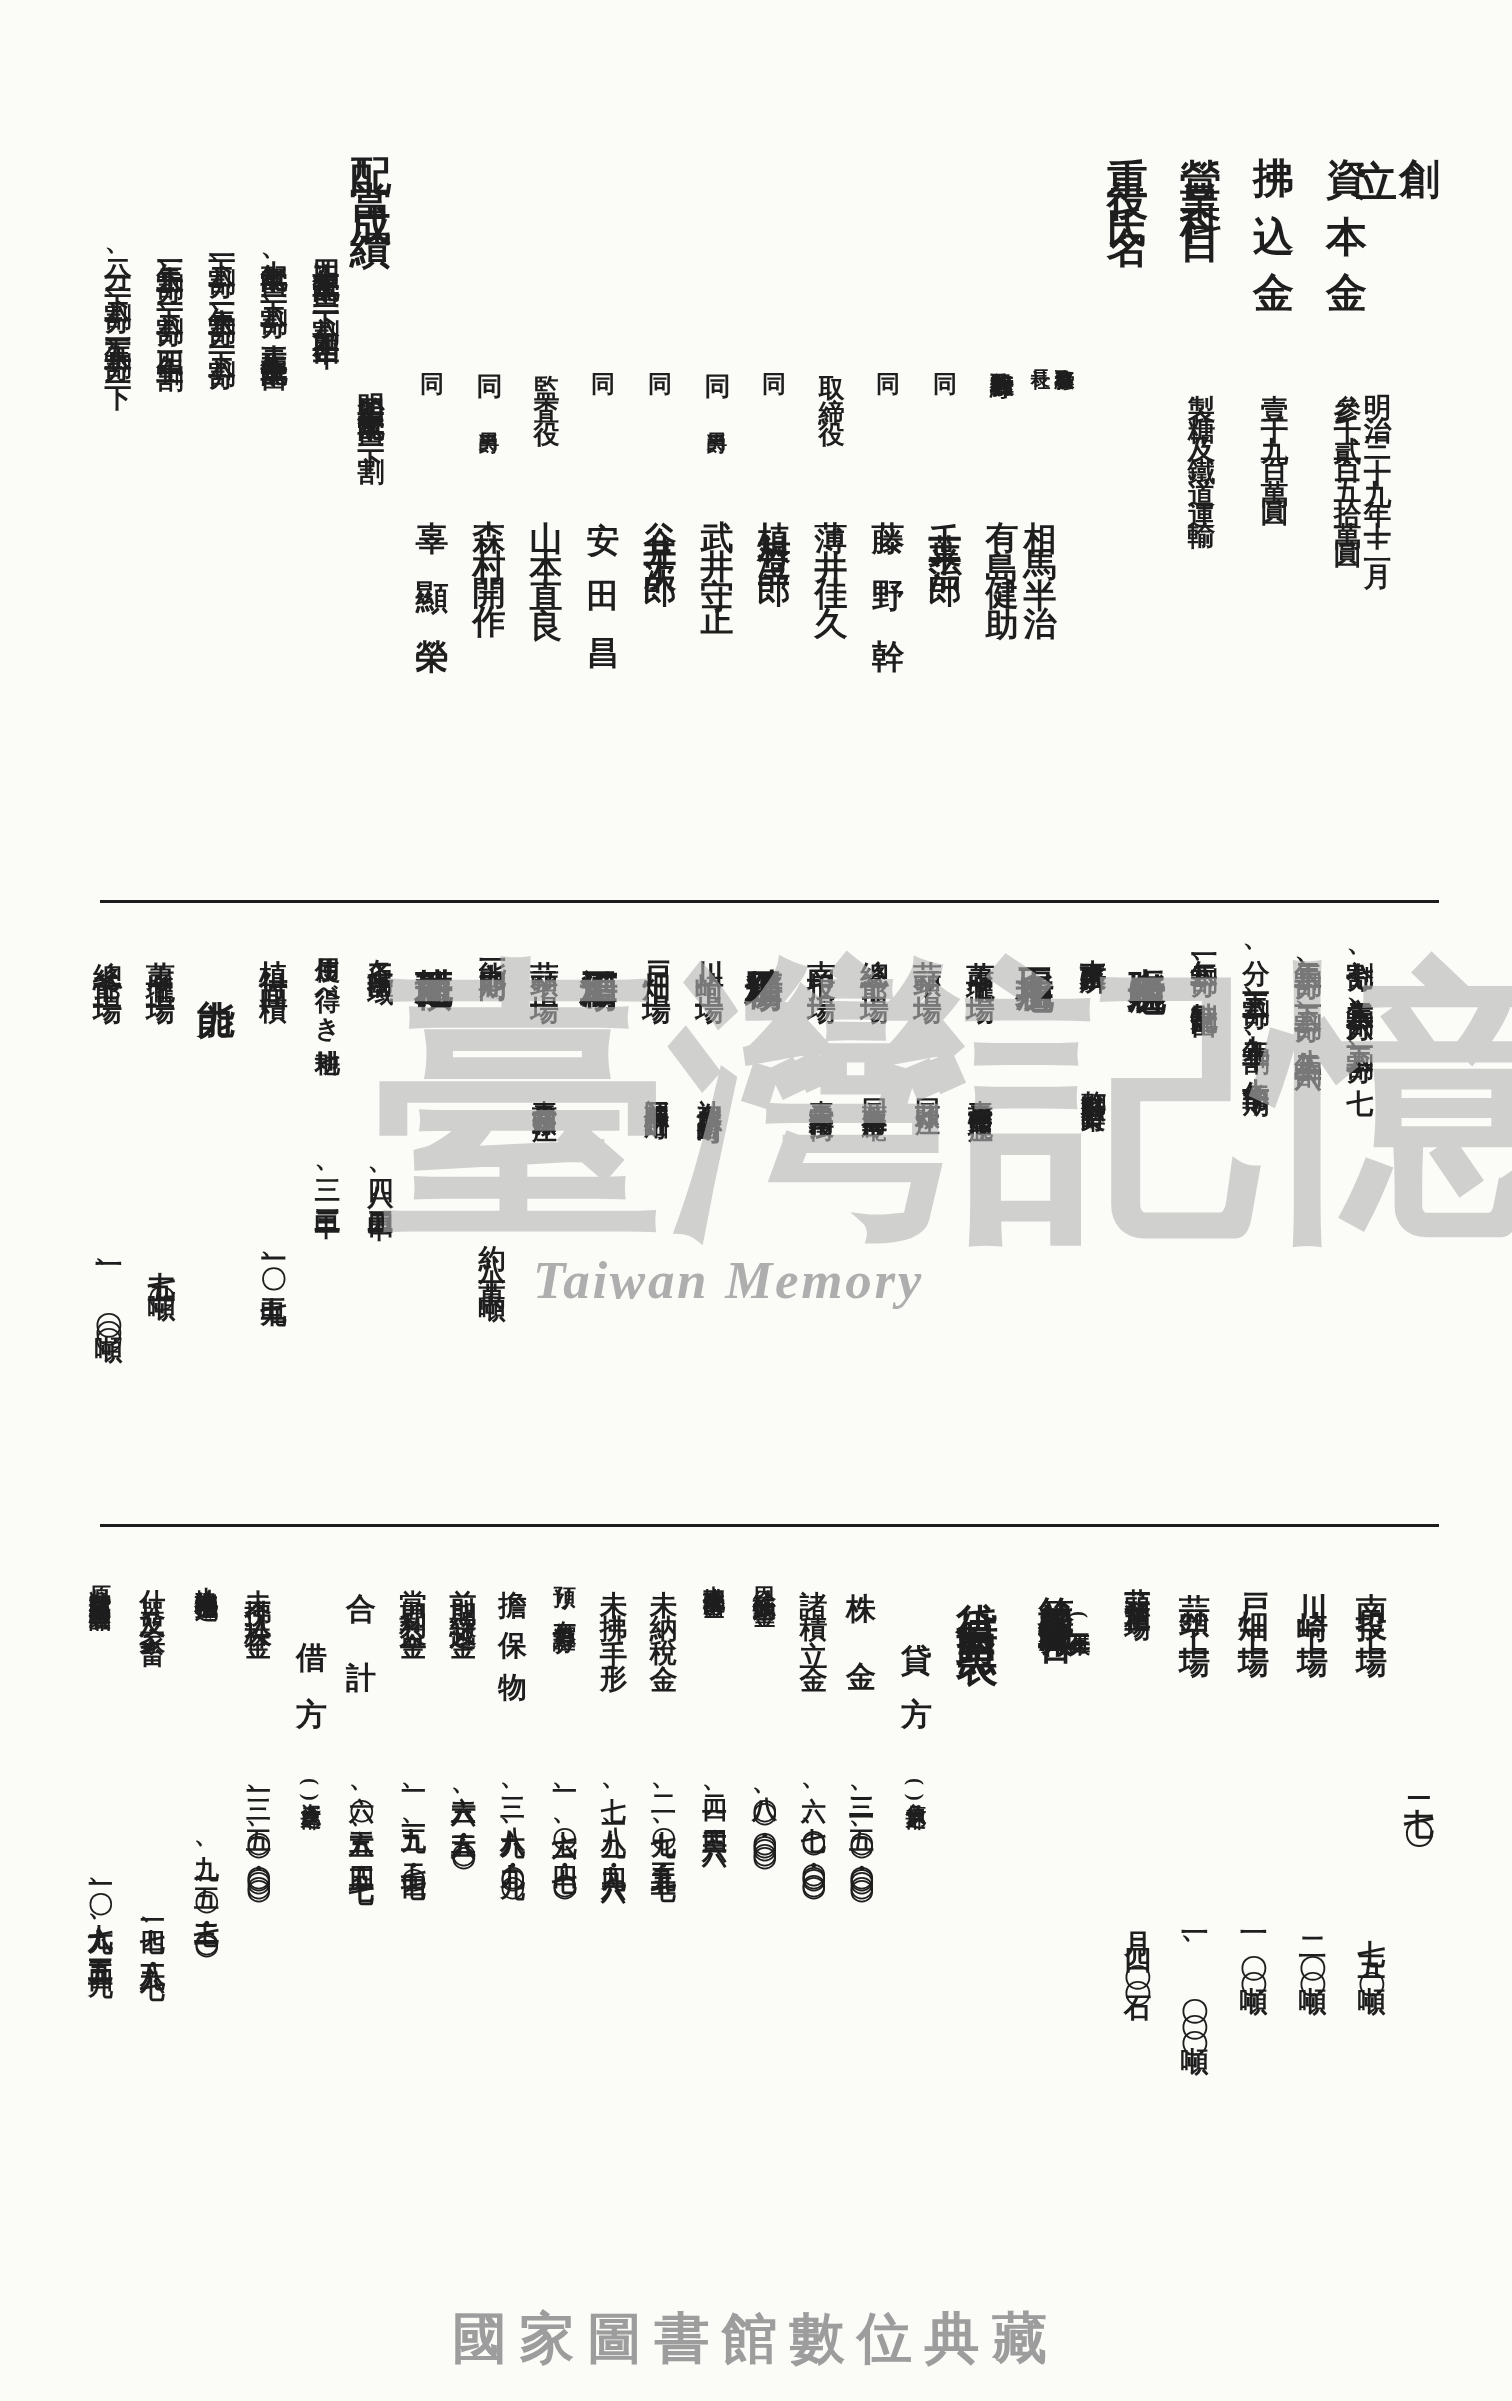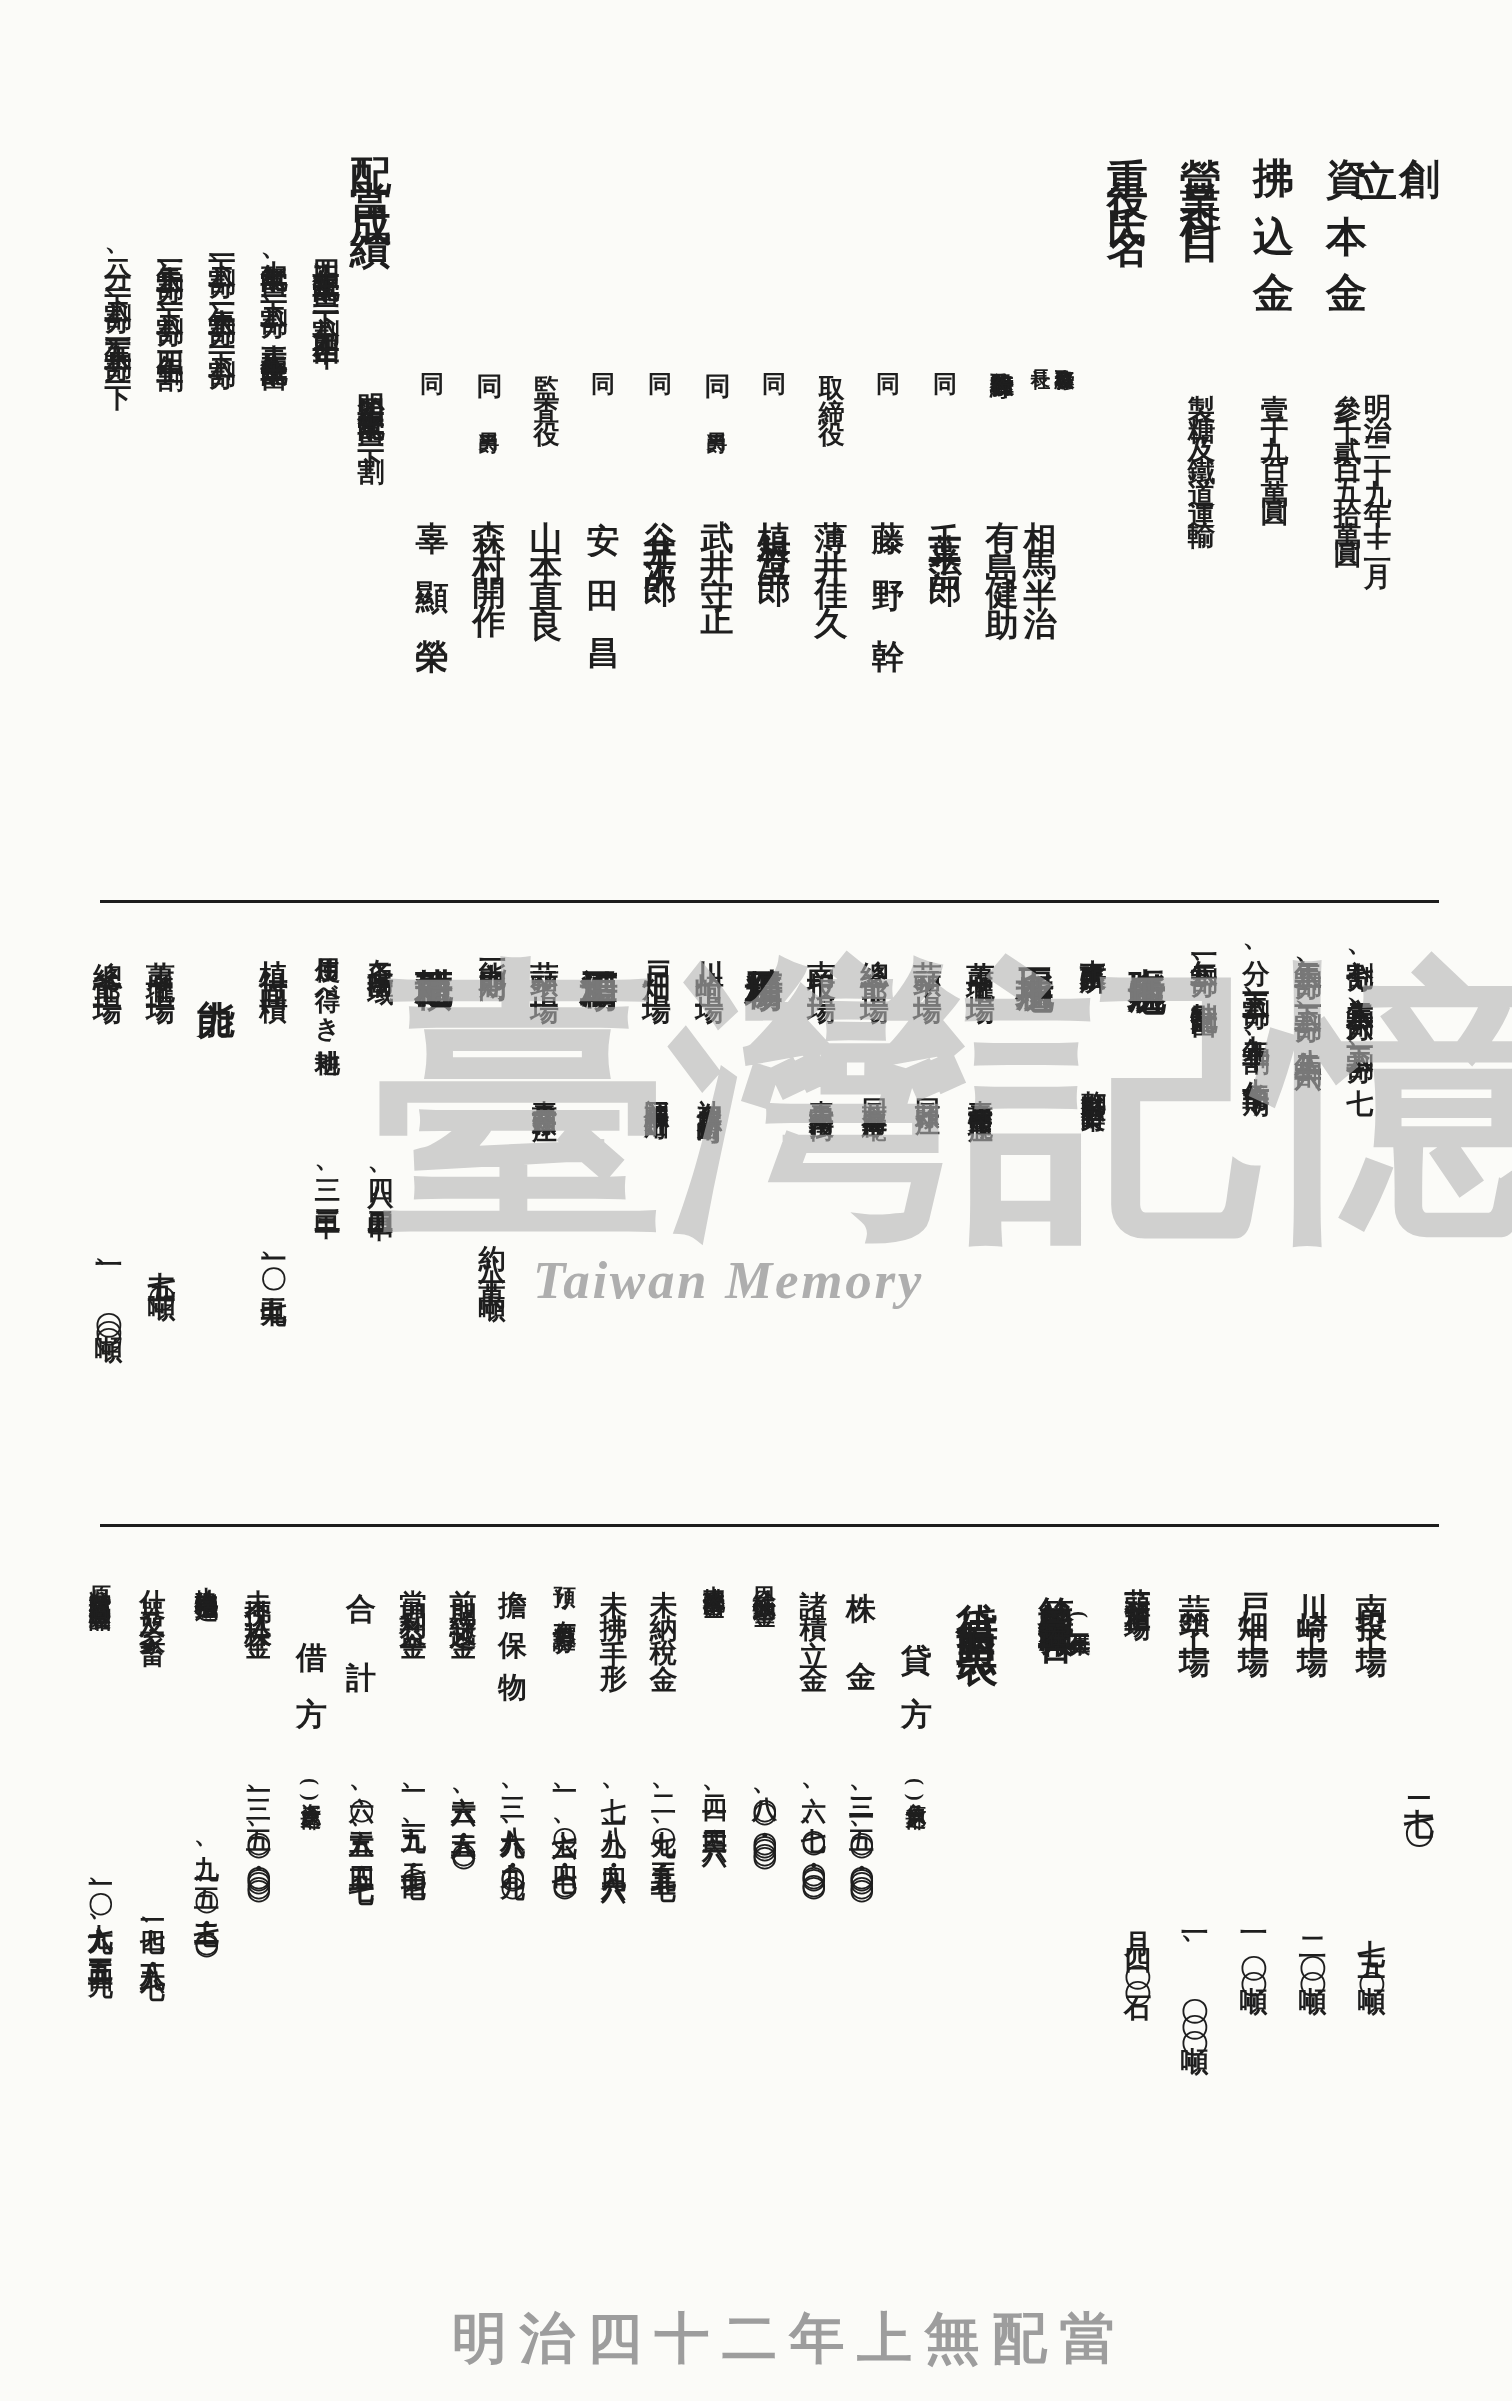--- a/index.html
+++ b/index.html
@@ -189,14 +189,14 @@
   <div class="col col-s"><span class="sidelbl">借方</span><span class="sidesub">(資產之部)</span></div>
   <div class="col col-m2"><span class="mlbl m5">未拂込株金</span><span class="mval">一三、五〇〇、〇〇〇・〇〇</span></div>
   <div class="col col-m2"><span class="mlbl m8">土地建物機械鐵道</span><span class="mval">九、一五〇、七三二・〇〇</span></div>
   <div class="col col-m2"><span class="mlbl m5b">什器及家畜</span><span class="mval">一七四、八九六・一七</span></div>
   <div class="col col-m2"><span class="mlbl m10">原料糖貯藏品繰越製品</span><span class="mval">一〇、七六九、五三五・四九</span></div>
 </div>
 
 <div class="pagenum">二七〇</div>
 <div class="wm-center">臺灣記憶</div>
 <div class="wm-latin">Taiwan Memory</div>
-<div class="wm-bottom">明治四十二年上無配當</div>
+<div class="wm-bottom">國家圖書館數位典藏</div>
 
 
 </body></html>

